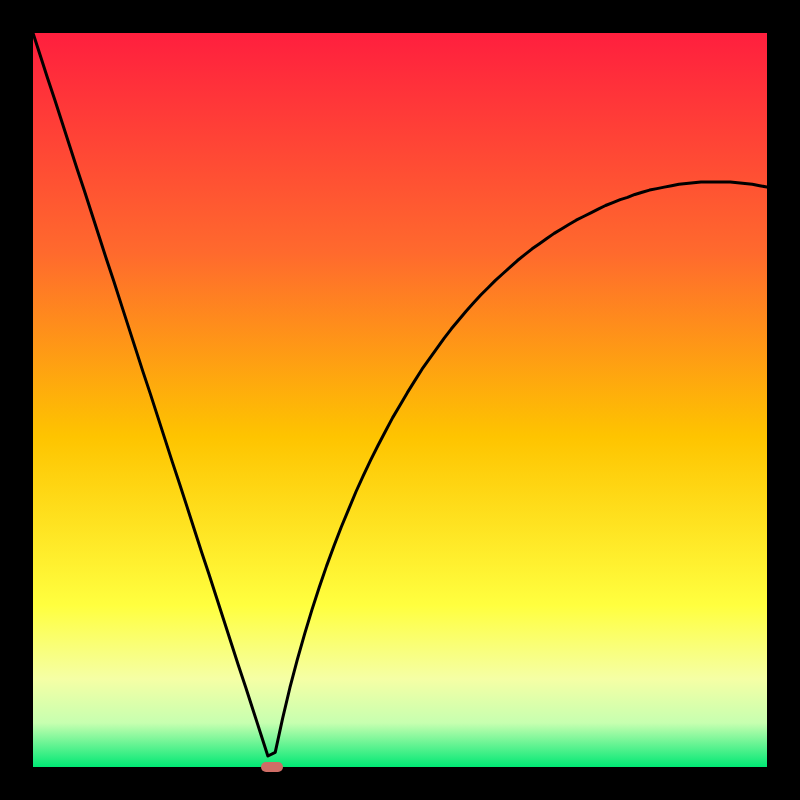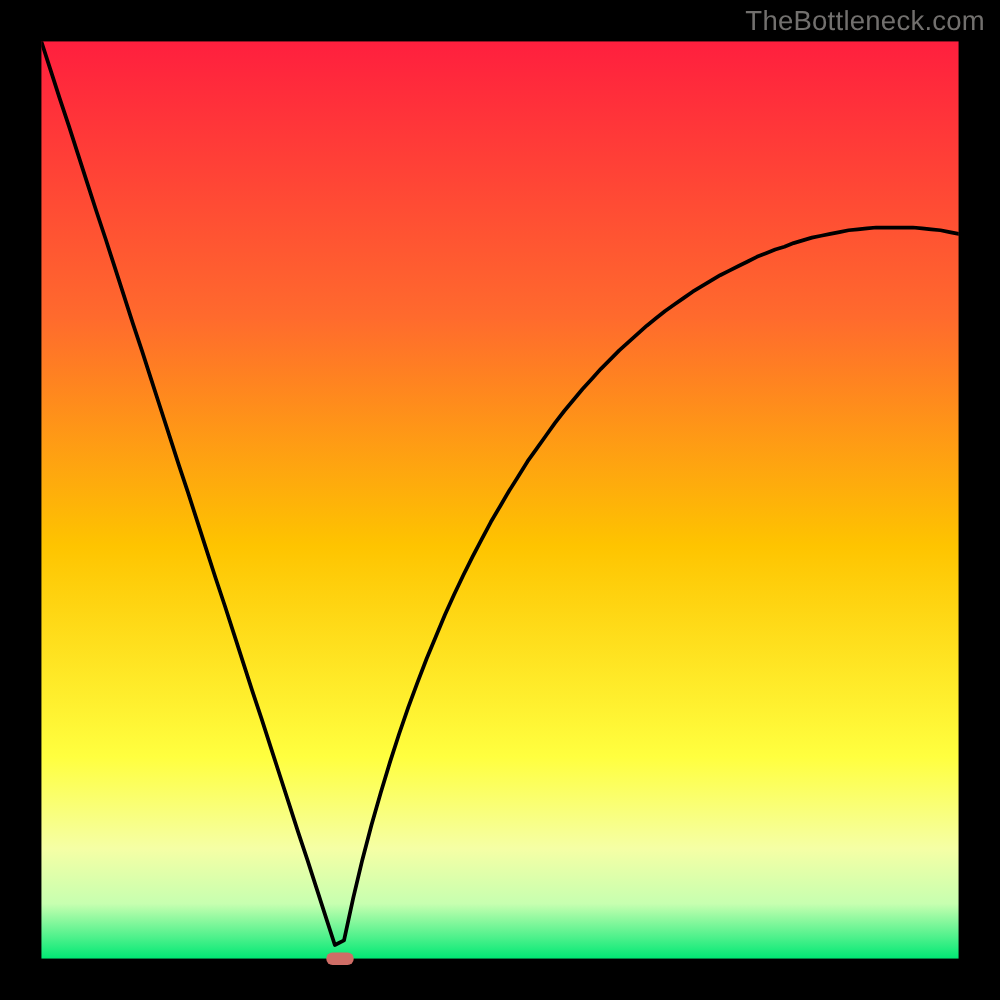--- a/index.html
+++ b/index.html
@@ -37,21 +37,20 @@
   .marker {
     position: absolute;
     border-radius: 6px;
     background: #cf6d66;
   }
 </style>
 </head>
 <body>
 
 <div class="frame">
-  <div class="attribution">TheBottleneck.com</div>
   <div class="plot-area">
     <svg id="plot-svg" width="734" height="734" viewBox="0 0 734 734" preserveAspectRatio="none">
       <defs>
         <linearGradient id="bg-grad" x1="0" y1="0" x2="0" y2="1">
             <stop offset="0%" stop-color="#ff1f3e"></stop>
             <stop offset="30%" stop-color="#ff6a2d"></stop>
             <stop offset="55.00000000000001%" stop-color="#fec400"></stop>
             <stop offset="78%" stop-color="#ffff3f"></stop>
             <stop offset="88%" stop-color="#f5ffa5"></stop>
             <stop offset="94%" stop-color="#c7ffb0"></stop>

